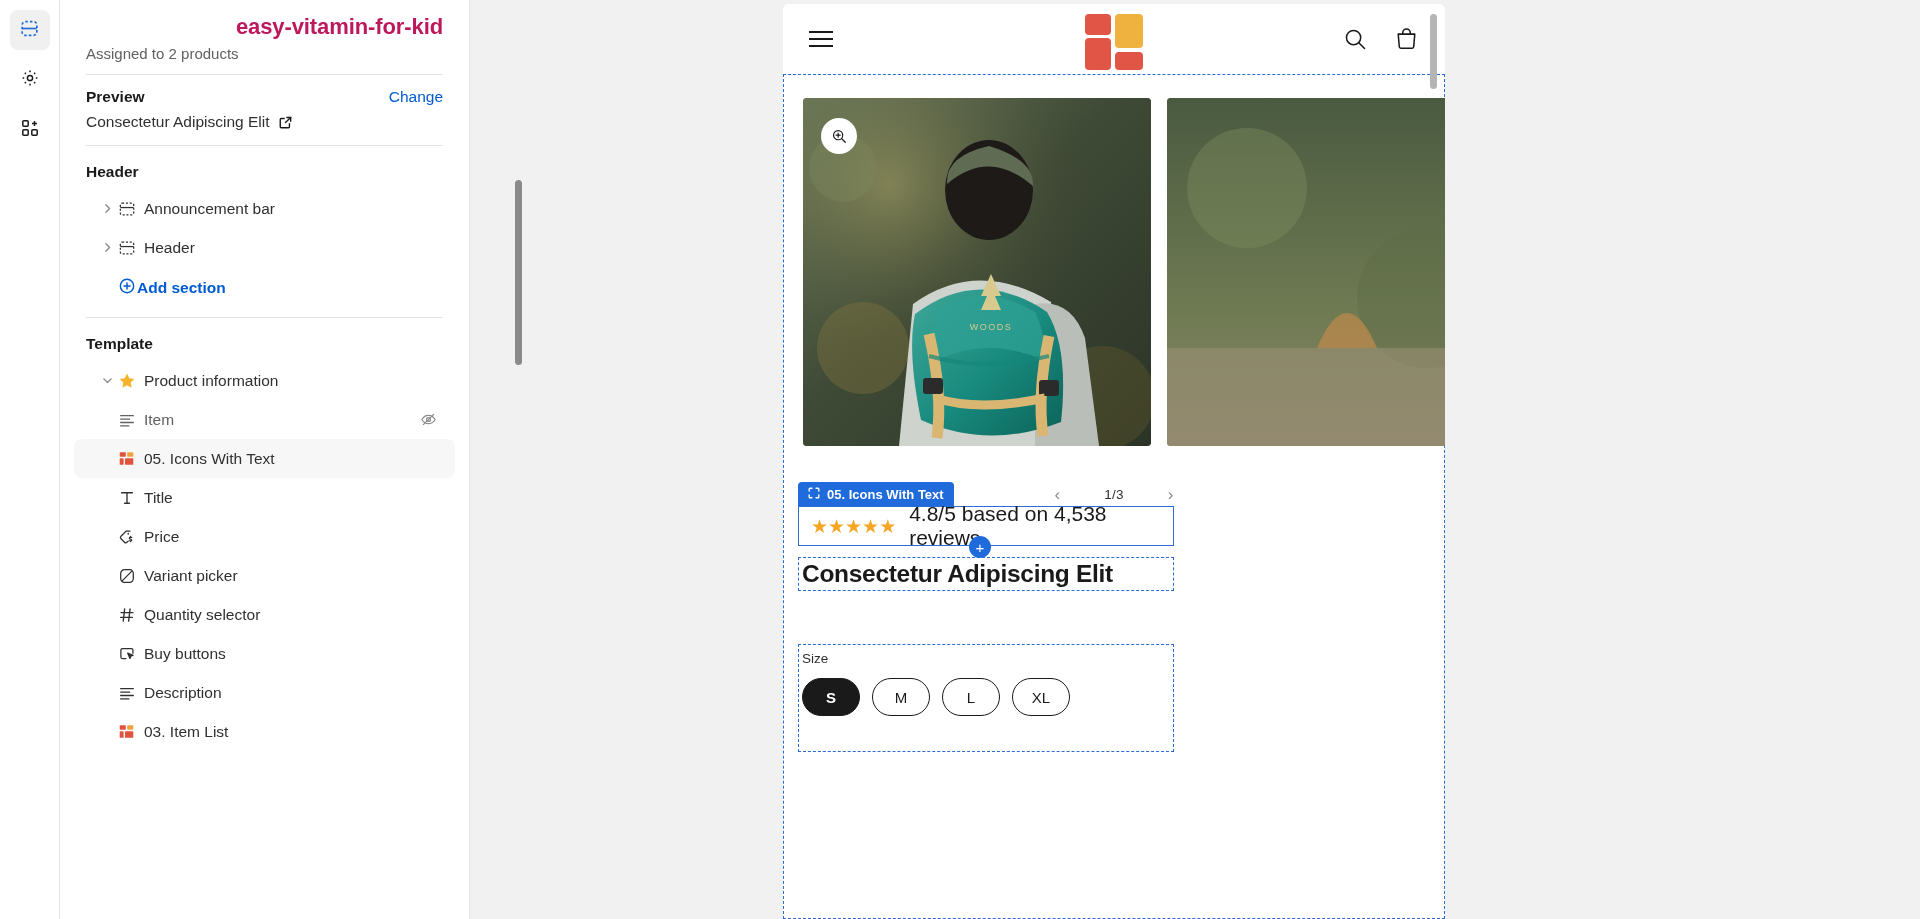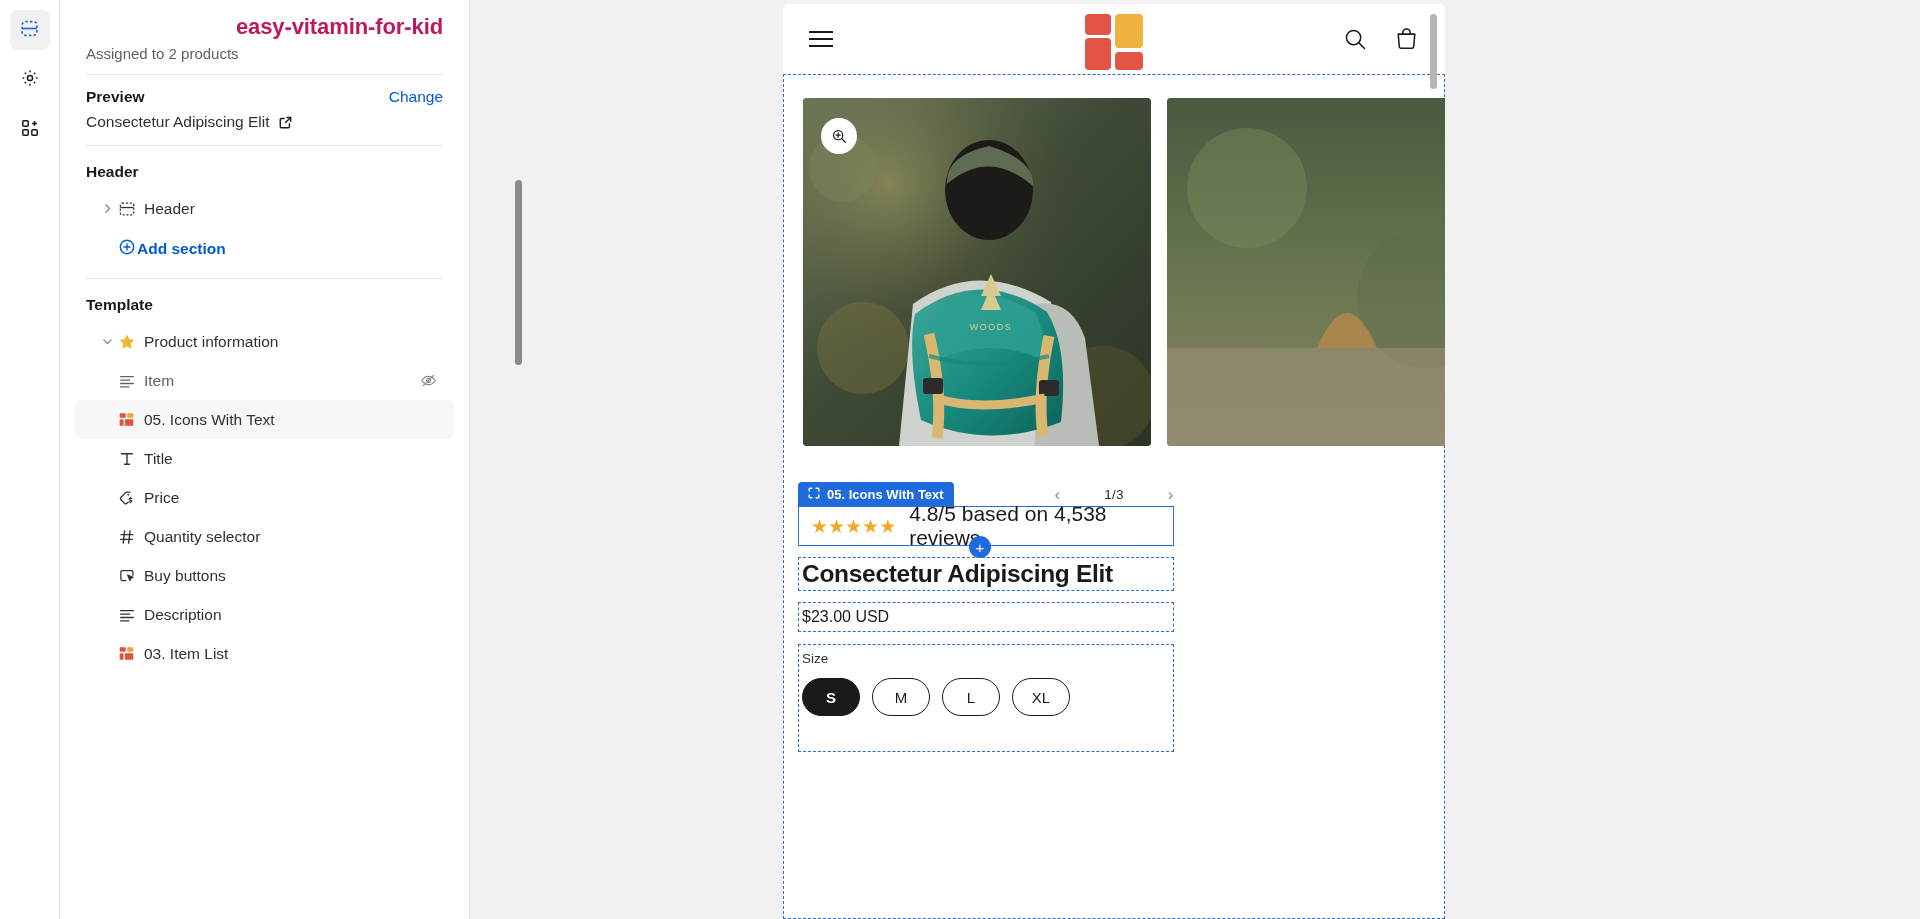--- a/index.html
+++ b/index.html
@@ -248,20 +248,34 @@
           </svg>
         </span>
       </div>
     </div>
     <div class="sb-div"></div>
 
     <div class="sb-scroll">
 
       <div class="sec-title">Header</div>
 
+      <div class="tree-row">
+        <span class="chev">
+          <svg width="13" height="13" viewBox="0 0 16 16" fill="none" stroke="currentColor" stroke-width="1.7" stroke-linecap="round" stroke-linejoin="round">
+              <path d="M6 3.5L10.5 8 6 12.5"></path>
+            </svg>
+        </span>
+        <span class="tree-ico">
+          <svg width="18" height="18" viewBox="0 0 20 20" fill="none" stroke="#303030" stroke-width="1.4">
+            <rect x="2.6" y="3.4" width="14.8" height="13.2" rx="2" stroke-dasharray="2.3 1.9"></rect>
+            <line x1="2.6" y1="8.4" x2="17.4" y2="8.4"></line>
+          </svg>
+        </span>
+        <span class="tree-label">Announcement bar</span>
+      </div>
 
       <div class="tree-row">
         <span class="chev">
           <svg width="13" height="13" viewBox="0 0 16 16" fill="none" stroke="currentColor" stroke-width="1.7" stroke-linecap="round" stroke-linejoin="round">
               <path d="M6 3.5L10.5 8 6 12.5"></path>
             </svg>
         </span>
         <span class="tree-ico">
           <svg width="18" height="18" viewBox="0 0 20 20" fill="none" stroke="#303030" stroke-width="1.4">
             <rect x="2.6" y="3.4" width="14.8" height="13.2" rx="2" stroke-dasharray="2.3 1.9"></rect>
@@ -341,20 +355,29 @@
         <span class="tree-ico">
           <svg width="18" height="18" viewBox="0 0 20 20" fill="none" stroke="#303030" stroke-width="1.4" stroke-linecap="round">
             <path d="M13.4 3.4H9.1L3.3 9.2a2 2 0 0 0 0 2.8l3.9 3.9a2 2 0 0 0 2.8 0l1.3-1.3"></path>
             <circle cx="11.4" cy="6.3" r=".95" fill="#303030" stroke="none"></circle>
             <path d="M15.2 10.5c-1.4-.55-2.6-.2-2.6.8 0 1.3 2.6.8 2.6 2.1 0 1-1.2 1.35-2.6.8M13.9 9.4v.9M13.9 14.3v.9"></path>
           </svg>
         </span>
         <span class="tree-label">Price</span>
       </div>
 
+      <div class="tree-row indent">
+        <span class="tree-ico">
+          <svg width="18" height="18" viewBox="0 0 20 20" fill="none" stroke="#303030" stroke-width="1.4">
+            <rect x="3" y="3" width="14" height="14" rx="4.2"></rect>
+            <path d="M15.4 4.6L4.6 15.4"></path>
+          </svg>
+        </span>
+        <span class="tree-label">Variant picker</span>
+      </div>
 
       <div class="tree-row indent">
         <span class="tree-ico">
           <svg width="18" height="18" viewBox="0 0 20 20" fill="none" stroke="#303030" stroke-width="1.5" stroke-linecap="round">
             <path d="M7.4 3.2L5.8 16.8M13.4 3.2l-1.6 13.6M3.4 7.4h13.2M2.9 12.6h13.2"></path>
           </svg>
         </span>
         <span class="tree-label">Quantity selector</span>
       </div>
 
@@ -516,23 +539,20 @@
       <div class="blk rating-blk">
         <span class="stars">★★★★★</span>
         <span class="rating-txt">4.8/5 based on 4,538 reviews</span>
       </div>
       <div class="plus-btn">+</div>
 
       <div class="blk title-blk">
         <b>Consectetur Adipiscing Elit</b>
       </div>
 
-      <div class="blk price-blk">
-        <span>$23.00 USD</span>
-      </div>
 
       <div class="blk size-blk">
         <div class="size-lbl">Size</div>
         <div class="size-opts">
           <div class="size-opt sel">S</div>
           <div class="size-opt">M</div>
           <div class="size-opt">L</div>
           <div class="size-opt">XL</div>
         </div>
       </div>

